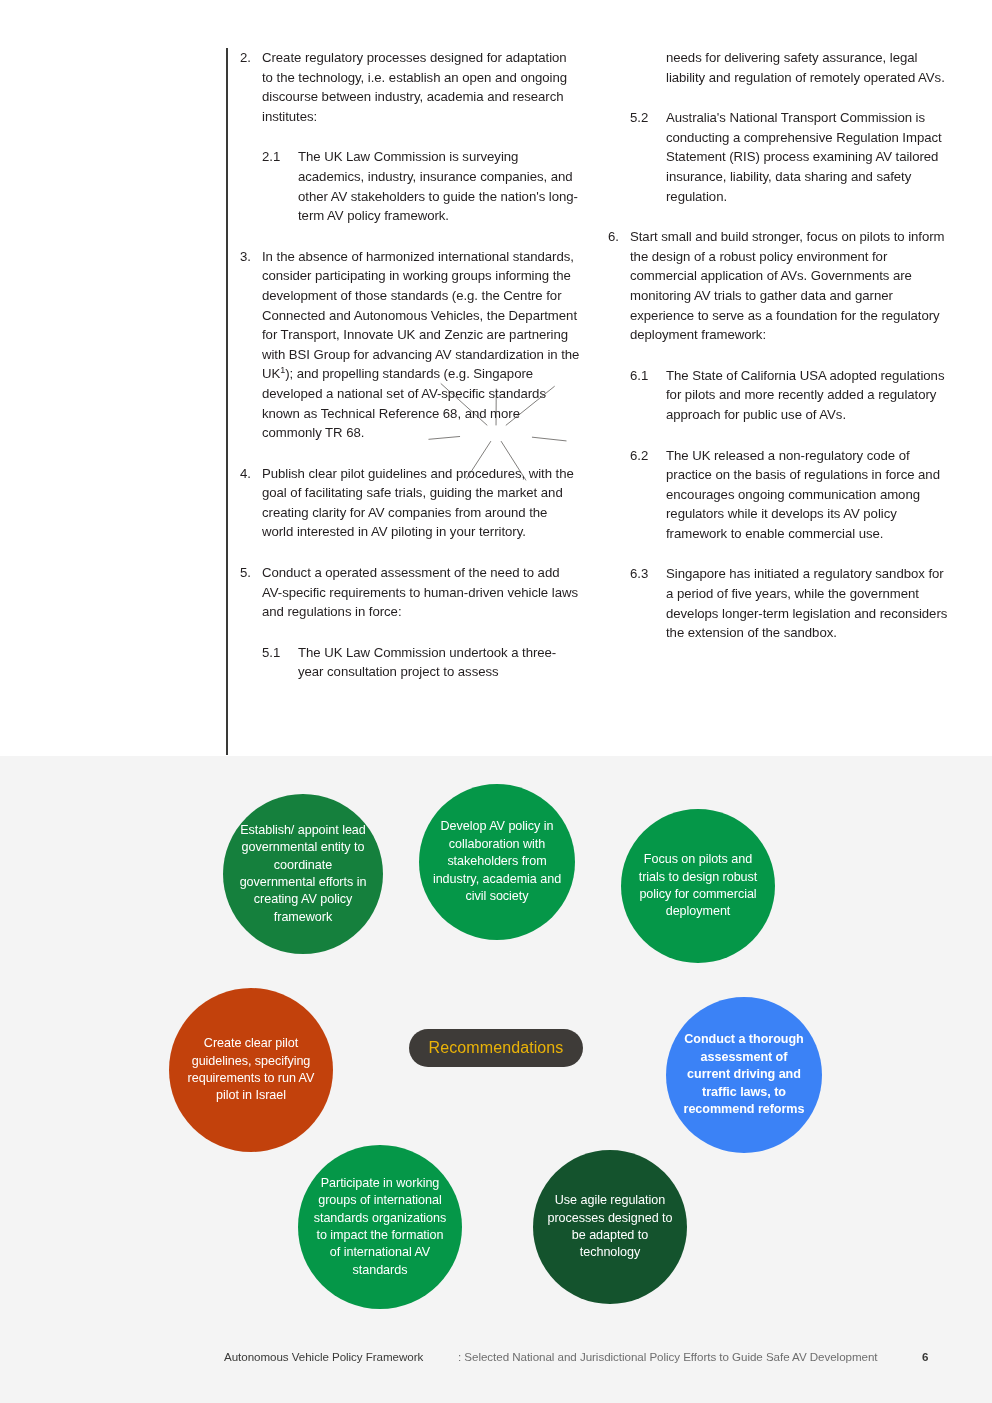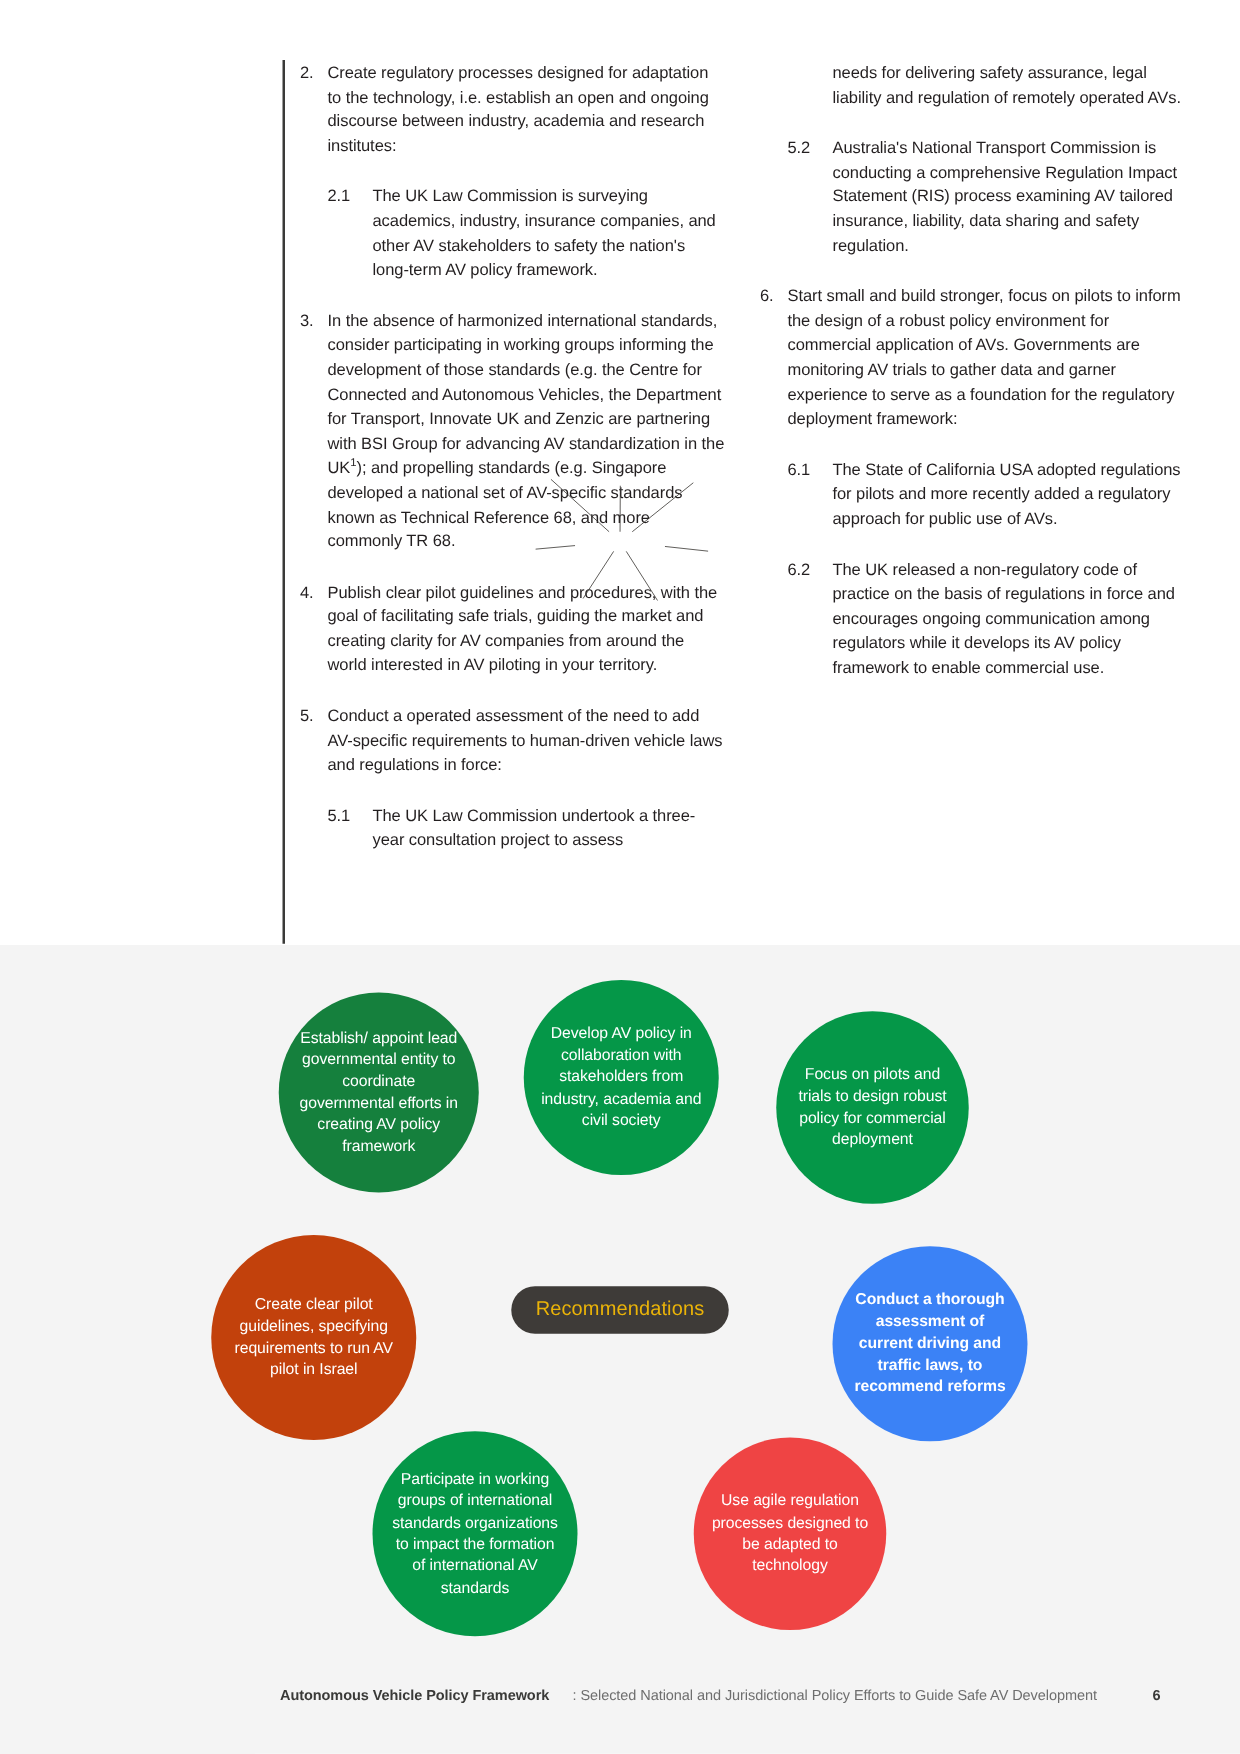--- a/index.html
+++ b/index.html
@@ -137,21 +137,21 @@
     width: 992px;
     height: 30px;
     font-size: 11.6px;
     color: #6e6e6e;
     letter-spacing: -0.05px;
   }
   #footer-title {
     position: absolute;
     left: 224px;
     top: 6px;
-    font-weight: bold;
+    font-weight: normal;
     color: #3a3a38;
     white-space: nowrap;
   }
   #footer-subtitle {
     position: absolute;
     left: 458px;
     top: 6px;
     color: #6e6e6e;
     white-space: nowrap;
   }
@@ -172,21 +172,21 @@
 
   <div class="column" id="left-column">
 
     <div class="item lvl1">
       <span class="item-marker">2.</span>
       <span class="item-body">Create regulatory processes designed for adaptation to the technology, i.e. establish an open and ongoing discourse between industry, academia and research institutes:</span>
     </div>
 
     <div class="item lvl2">
       <span class="item-marker">2.1</span>
-      <span class="item-body">The UK Law Commission is surveying academics, industry, insurance companies, and other AV stakeholders to safety the nation's long-term AV policy framework.</span>
+      <span class="item-body">The UK Law Commission is surveying academics, industry, insurance companies, and other AV stakeholders to guide the nation's long-term AV policy framework.</span>
     </div>
 
     <div class="item lvl1">
       <span class="item-marker">3.</span>
       <span class="item-body"><span>In the absence of harmonized international standards, consider participating in working groups informing the development of those standards (e.g. the Centre for Connected and Autonomous Vehicles, the Department for Transport, Innovate UK and Zenzic are partnering with BSI Group for advancing AV standardization in the UK</span><sup class="fn">1</sup><span>); and propelling standards (e.g. Singapore developed a national set of AV-specific standards known as Technical Reference 68, and more commonly TR 68.</span></span>
     </div>
 
     <div class="item lvl1">
       <span class="item-marker">4.</span>
       <span class="item-body">Publish clear pilot guidelines and procedures, with the goal of facilitating safe trials, guiding the market and creating clarity for AV companies from around the world interested in AV piloting in your territory.</span>
@@ -223,20 +223,24 @@
     <div class="item lvl2">
       <span class="item-marker">6.1</span>
       <span class="item-body">The State of California USA adopted regulations for pilots and more recently added a regulatory approach for public use of AVs.</span>
     </div>
 
     <div class="item lvl2">
       <span class="item-marker">6.2</span>
       <span class="item-body">The UK released a non-regulatory code of practice on the basis of regulations  in force and encourages ongoing communication among regulators while it develops its AV policy framework to enable commercial use.</span>
     </div>
 
+    <div class="item lvl2">
+      <span class="item-marker">6.3</span>
+      <span class="item-body">Singapore has initiated a regulatory sandbox for a period of five years, while the government develops longer-term legislation and reconsiders the extension of the sandbox.</span>
+    </div>
 
   </div>
 </div>
 
 <div id="diagram-panel"></div>
 
 <svg id="connector-layer" width="992" height="1403" viewBox="0 0 992 1403" style="position:absolute;left:0;top:0;">
   <g id="connector-group" stroke="#3e3b38" stroke-width="1.6" fill="none">
       <line x1="474.9" y1="1029.0" x2="362.4" y2="927.6" stroke="#3e3b38"></line>
       <line x1="496.1" y1="1029.0" x2="496.6" y2="940.0" stroke="#3e3b38"></line>
@@ -260,21 +264,21 @@
     </div>
     <div class="node-circle" style="left: 169px; top: 988px; width: 164px; height: 164px; background: #c2410c;">
       <span>Create clear pilot guidelines, specifying requirements to run AV pilot in Israel</span>
     </div>
     <div class="node-circle" style="left: 666px; top: 997px; width: 156px; height: 156px; background: #3b82f6; font-weight: bold;">
       <span>Conduct a thorough assessment of current driving and traffic laws, to recommend reforms</span>
     </div>
     <div class="node-circle" style="left: 298px; top: 1145px; width: 164px; height: 164px; background: rgb(5, 151, 72);">
       <span>Participate in working groups of international standards organizations to impact the formation of international AV standards</span>
     </div>
-    <div class="node-circle" style="left: 555px; top: 1150px; width: 154px; height: 154px; background: #ef4444;">
+    <div class="node-circle" style="left: 533px; top: 1150px; width: 154px; height: 154px; background: #14532d;">
       <span>Use agile regulation processes designed to be adapted to technology</span>
     </div>
   </div>
 
 <div id="hub-node">
   <span>Recommendations</span>
 </div>
 
 <div id="footer">
   <span id="footer-title">Autonomous Vehicle Policy Framework</span>

